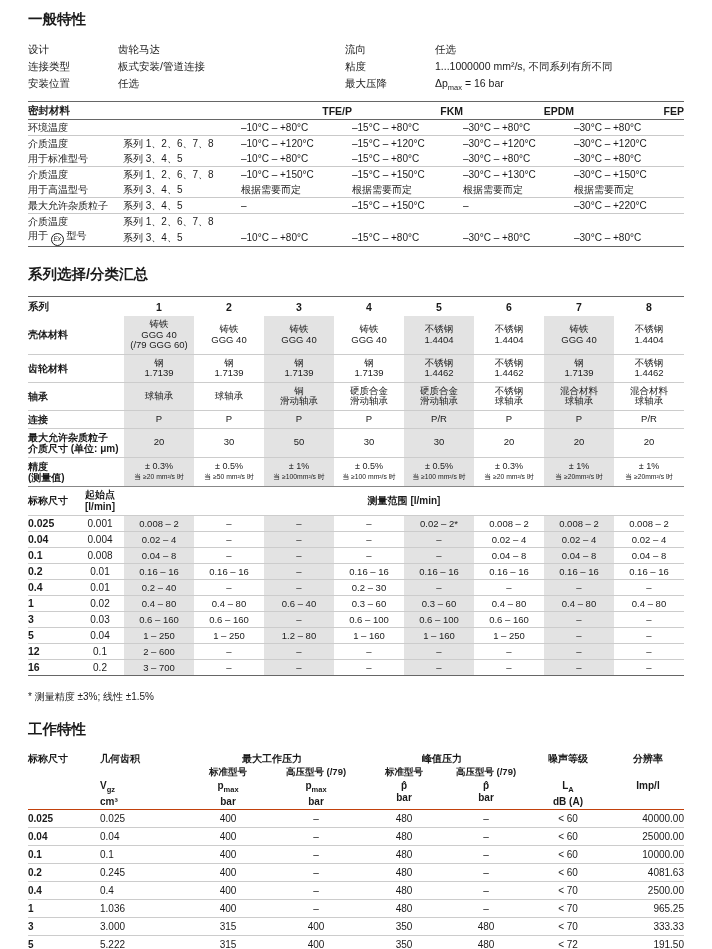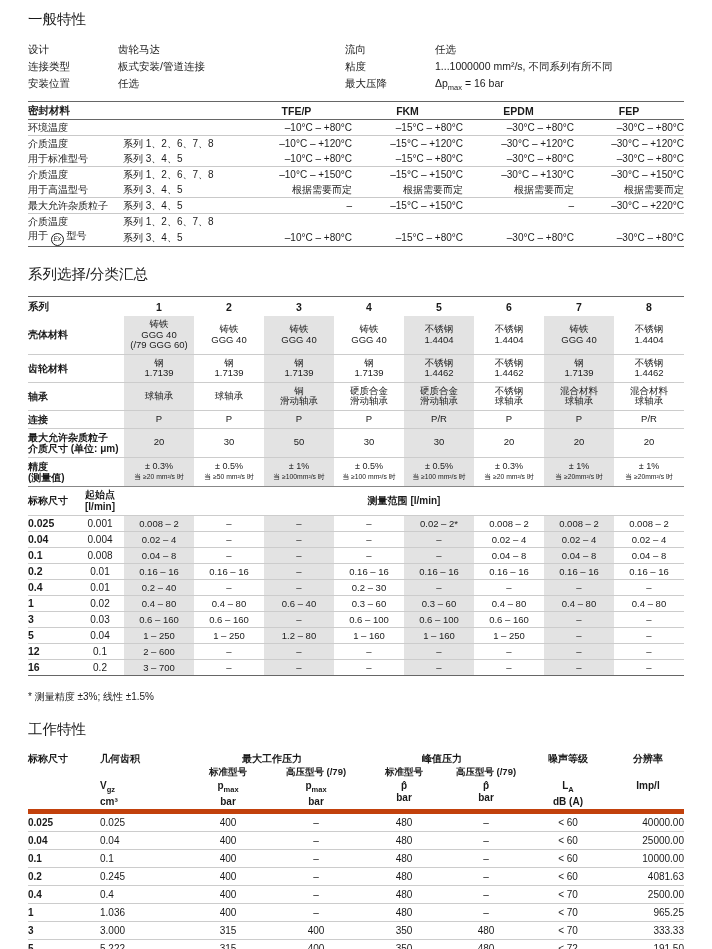--- a/index.html
+++ b/index.html
@@ -1,38 +1,38 @@
 <!DOCTYPE html>
 <html><head>
 <meta charset="utf-8">
 <style>
   html,body{margin:0;padding:0}
   body{width:712px;height:949px;background:#ffffff;color:#1a1a1a;
        font-family:"Liberation Sans","DejaVu Sans",sans-serif;overflow:hidden}
   .page{padding:8px 28px 0 28px}
-  .sec-title{font-size:14.5px;font-weight:400;margin:2px 0 12px 0}
+  .sec-title{font-size:14.5px;font-weight:700;margin:2px 0 12px 0}
   .sec-title.mt1{margin-top:18px}
   .sec-title.mt2{margin-top:16px}
   sub{font-size:7.5px}
   
   .props{display:flex;margin-bottom:5px}
   .props-col{width:317px}
   .props-col-right{flex:1}
   .prop-row{display:flex;font-size:10.5px;line-height:17px}
   .prop-label{width:90px;flex:none}
   .prop-value{flex:1}
   
   table{border-collapse:collapse;table-layout:fixed;width:656px}
   th,td{padding:0;vertical-align:middle}
   
   .seal-table{border-top:1px solid #666;border-bottom:1px solid #666}
   .seal-table th{font-size:10.5px;font-weight:700;text-align:left;height:17px;border-bottom:1px solid #666}
-  .seal-table th.c{text-align:center}
+  .seal-table th.c{text-align:right}
   .seal-table td{font-size:10px;height:15px;white-space:nowrap}
-  .seal-table td.c{text-align:right}
+  .seal-table td.c{text-align:left}
   .seal-table tr.group-end td{border-bottom:1px solid #c9c9c9}
   .seal-table tbody tr:last-child td{border-bottom:none}
   .ex-badge{display:inline-block;border:1px solid #1a1a1a;border-radius:50%;font-size:6.5px;
             line-height:9px;width:11px;height:11px;text-align:center;vertical-align:-2px;font-style:italic}
   
   .series-table{border-top:1px solid #666;border-bottom:1px solid #666}
   .series-table tr{border-bottom:1px solid #cccccc}
   .series-table tr:last-child{border-bottom:none}
   .series-head{border-bottom:1px solid #999}
   .series-head th{font-size:10.5px;font-weight:700;height:19px;text-align:center}
@@ -48,21 +48,21 @@
   .meas-row{height:16px}
   .meas-size{font-weight:700;font-size:10.5px;text-align:left}
   .meas-start{font-size:10px;text-align:center}
   .meas-val{font-size:9.5px;text-align:center;white-space:nowrap}
   .footnote{font-size:10px;margin-top:14px}
   
   .op-table{margin-top:2px;border-bottom:1px solid #666}
   .op-table th{font-weight:700;font-size:10px;text-align:center;white-space:nowrap}
   .op-rowA th{height:15px;vertical-align:bottom}
   .op-rowB th{height:13px;font-size:9.5px}
-  .op-rowC th{height:30px;vertical-align:top;border-bottom:5px solid #c2410c}
+  .op-rowC th{height:30px;vertical-align:top;border-bottom:1px solid #c2410c}
   .op-table td{font-size:10px;height:17px;text-align:center;border-bottom:1px solid #cccccc}
   .op-table tbody tr:last-child td{border-bottom:none}
   .ta-l{text-align:left !important}
   .ta-r{text-align:right}
   .pl8{padding-left:8px !important}
   .op-size{font-weight:700;text-align:left !important}
   .op-vol{text-align:left !important;padding-left:8px !important}
   .op-res{text-align:right !important}
   .sym{line-height:13px}
   .unitl{line-height:12px}

